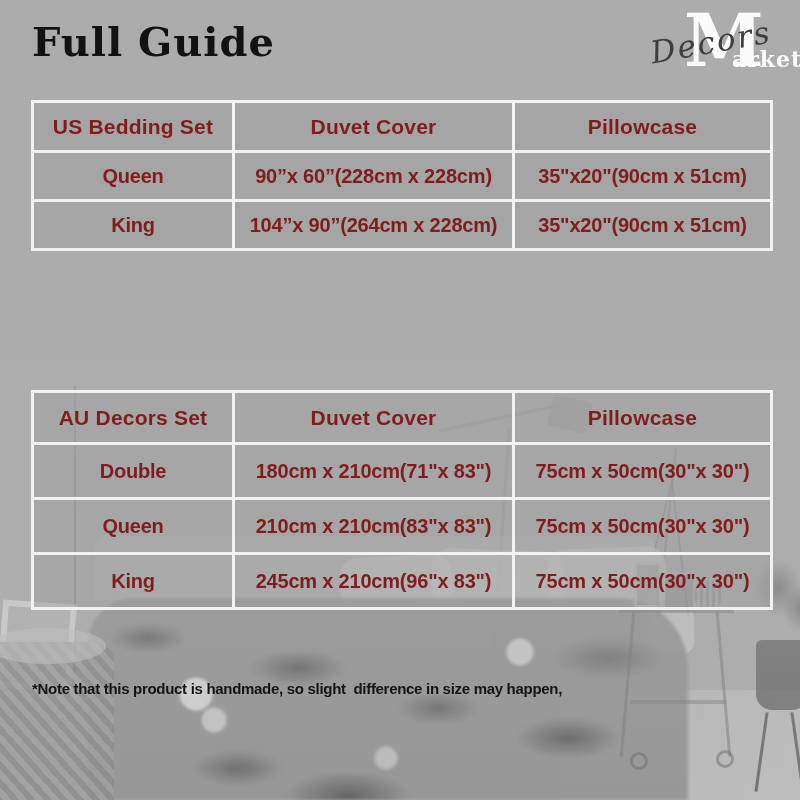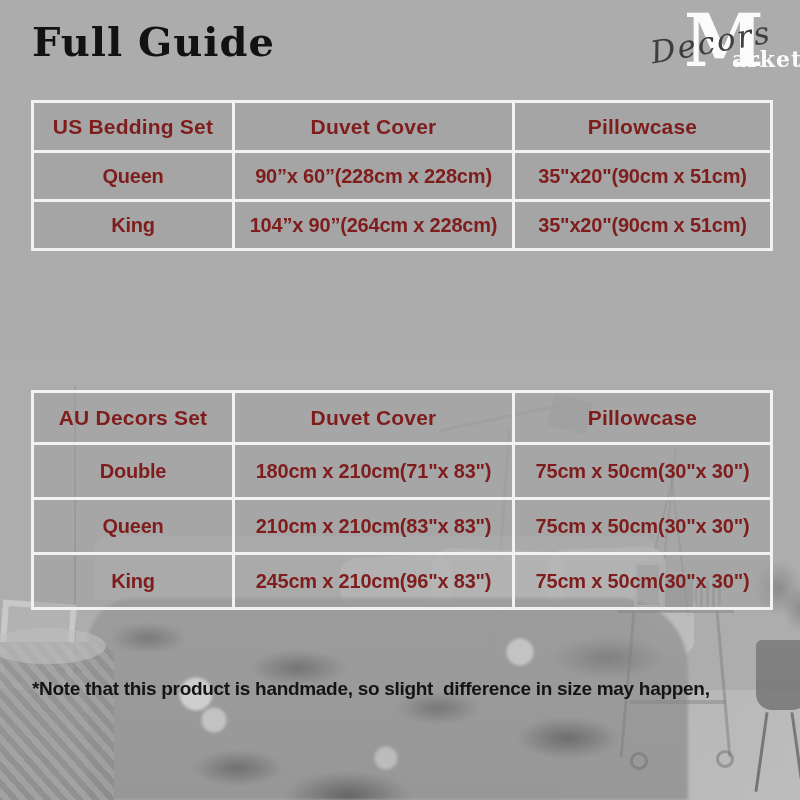--- a/index.html
+++ b/index.html
@@ -112,21 +112,21 @@
   .size-table th,.size-table td{
     border:3px solid #f2f2f2;text-align:center;vertical-align:middle;
     color:#7f1d1d;background:rgba(158,158,158,.45);
     white-space:nowrap;overflow:hidden;margin-left:8px;}
   .size-table th{font-size:21px;font-weight:bold;letter-spacing:.2px;}
   .size-table td{font-size:20px;font-weight:bold;letter-spacing:-.2px;}
   .t-us thead tr{height:50px;} .t-us tbody tr{height:49px;}
   .t-au thead tr{height:52px;} .t-au tbody tr{height:55px;}
   .col-size{width:201px;} .col-duvet{width:280px;} .col-pillow{width:258px;}
   .notes{left:32px;top:678px;width:760px;color:#141414;font-weight:bold;}
-  .note-line{font-size:19px;line-height:21px;letter-spacing:-.3px;white-space:pre;}
+  .note-line{font-size:15px;line-height:21px;letter-spacing:-.3px;white-space:pre;}
   .note-customize{margin-top:11px;}
 </style>
 </head>
 <body>
 
 <div class="photo">
   <div class="wall"></div>
   <div class="floor"></div>
   <div class="lamp-pole"></div>
   <div class="lamp-base"></div>

